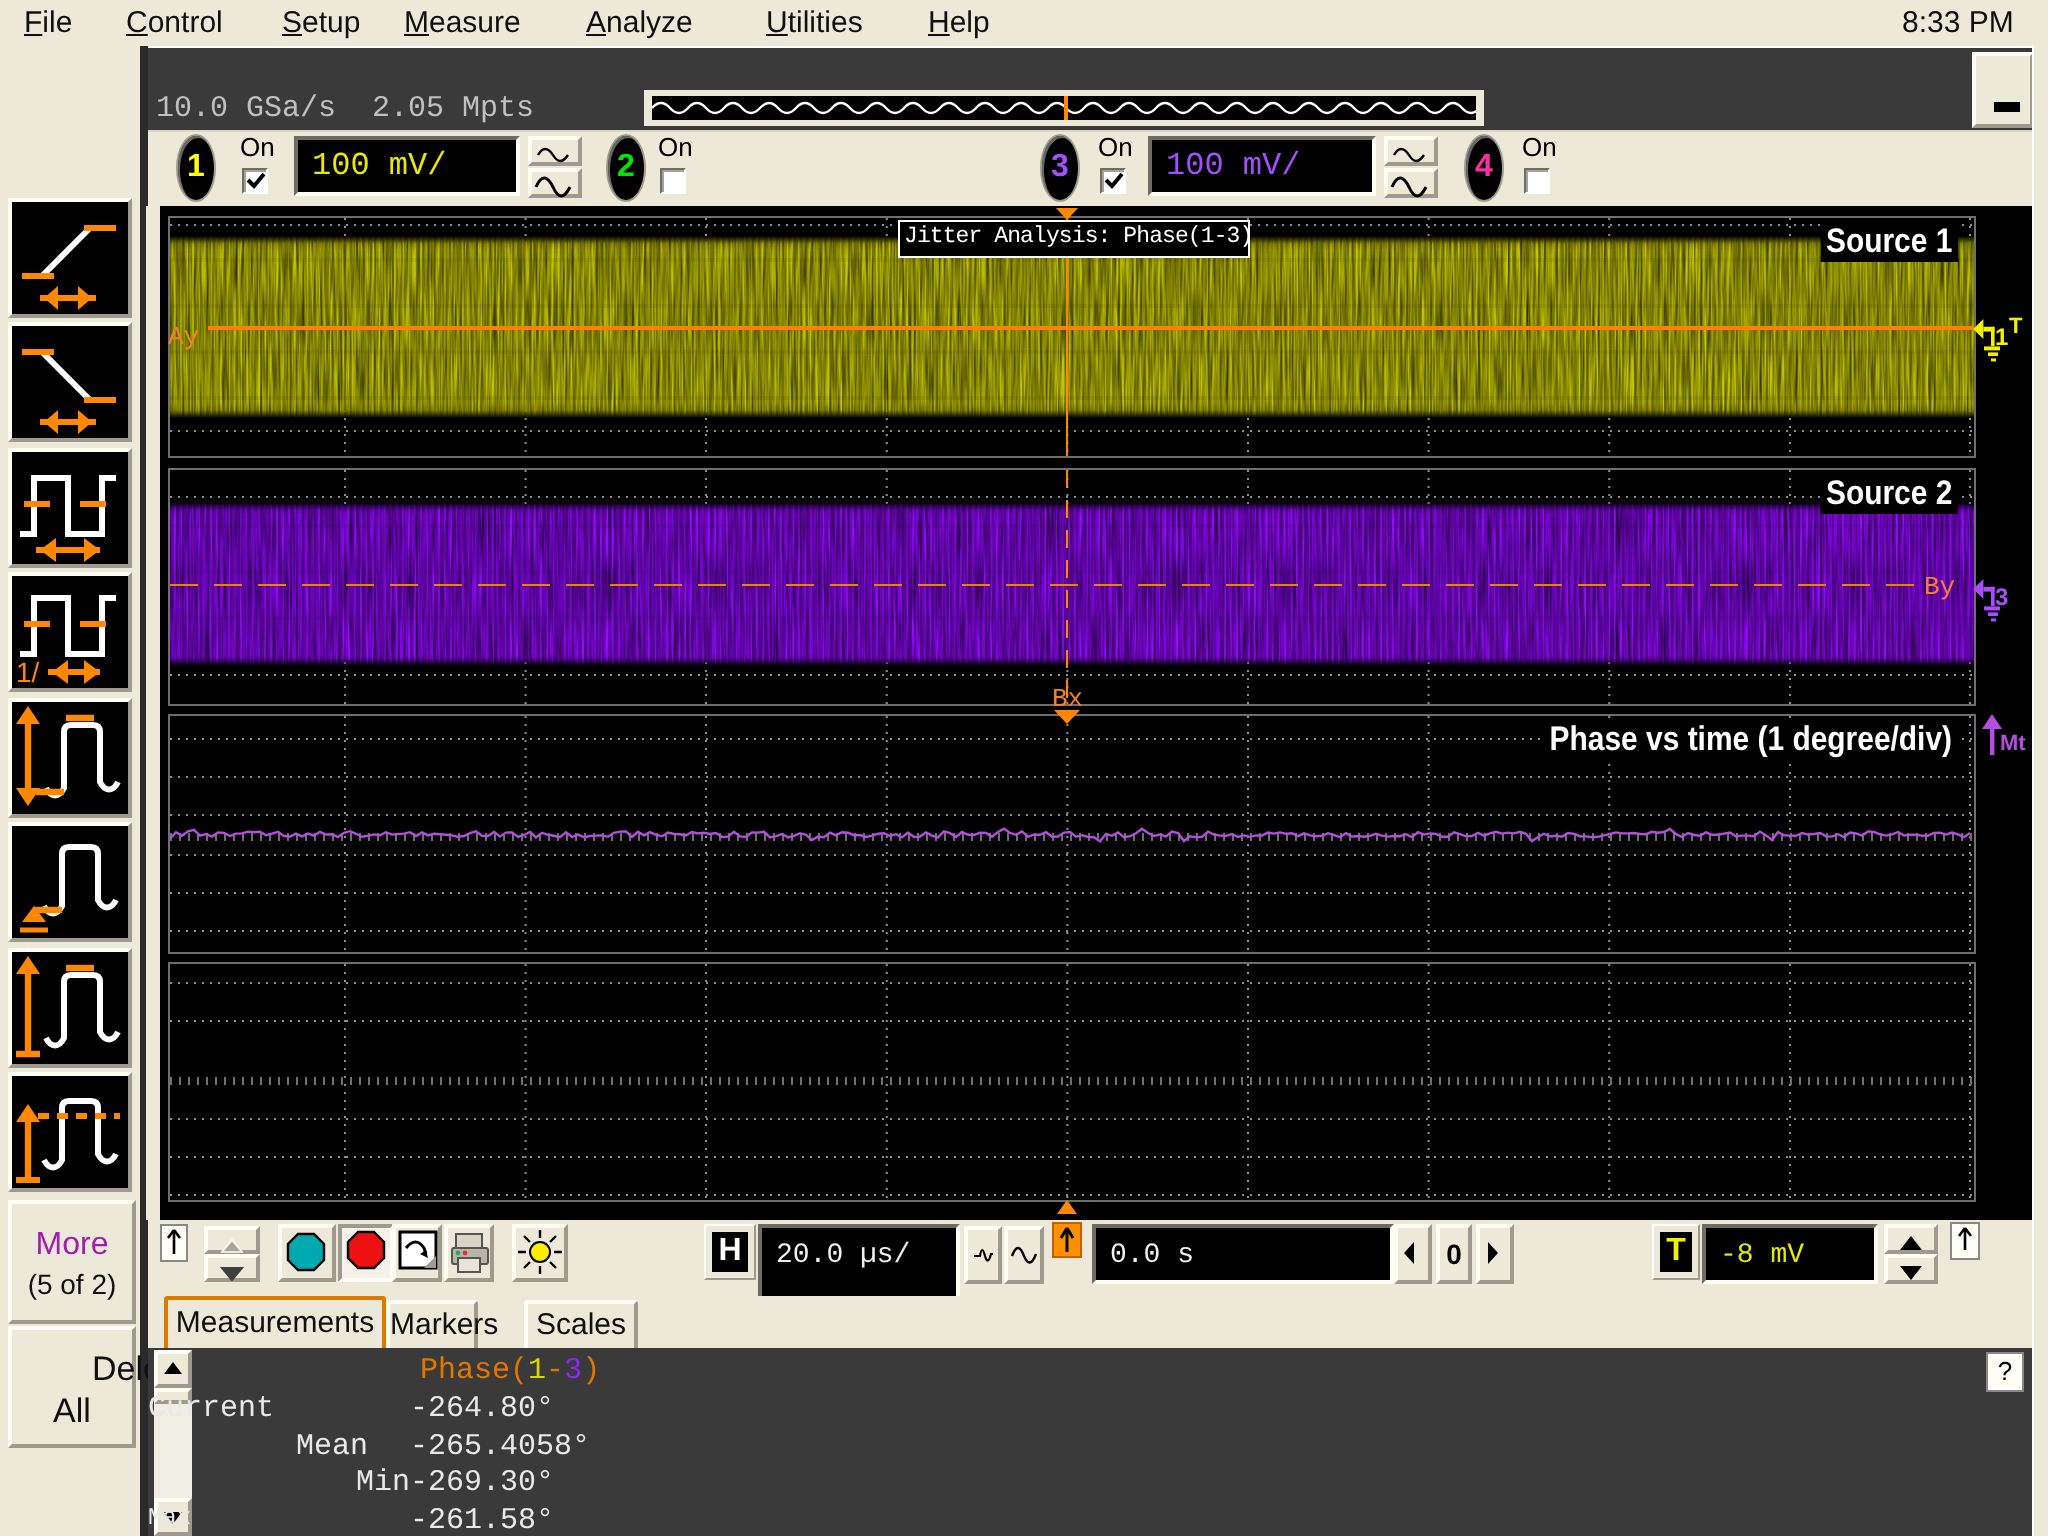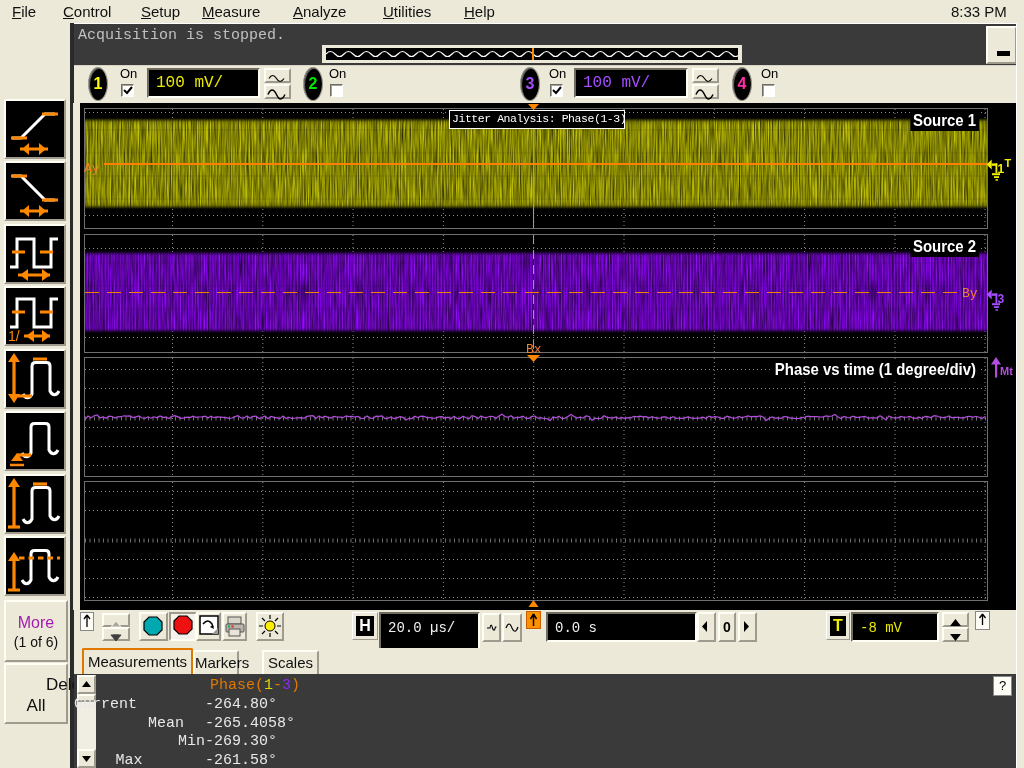--- a/index.html
+++ b/index.html
@@ -109,29 +109,29 @@
         <path d="M8,22 v29" stroke="#ff8800" stroke-width="3.2"></path>
         <path d="M8,14 l-6,9 h12 z" fill="#ff8800"></path>
         <path d="M2,52 h12" stroke="#ff8800" stroke-width="3"></path>
         <path d="M16,42 c2.5,5 6.5,5 9,0 V16 q0,-3.5 3.5,-3.5 h11 q3.5,0 3.5,3.5 V39 c2.5,5 6.5,5 9,0" stroke="#fff" stroke-width="3" fill="none"></path>
         <path d="M13,20 h41" stroke="#ff8800" stroke-width="3" stroke-dasharray="5.5 4"></path>
       </svg>
     </div>
   </div>
   <div class="btn" style="left:4px;top:600px;width:64px;height:62px;text-align:center;">
     <div style="font-size:16px;color:#a21caf;margin-top:12px;">More</div>
-    <div style="font-size:14px;color:#101010;margin-top:2px;">(1 of 6)</div>
+    <div style="font-size:14px;color:#101010;margin-top:2px;">(5 of 2)</div>
   </div>
   <div class="btn" style="left:4px;top:663px;width:64px;height:61px;text-align:center;">
     <div style="font-size:17px;color:#101010;margin-top:10px;padding-left:40px;">Delete</div>
     <div style="font-size:17px;color:#101010;margin-top:1px;">All</div>
   </div>
 
   <div class="abs" style="left:74px;top:24px;width:942px;height:41px;background:#3a3a3a;border-bottom:1px solid #d8d5c8;">
-    <div class="abs mono" style="left:4px;top:3px;font-size:15px;color:#c0c0c0;">Acquisition is stopped.</div>
+    <div class="abs mono" style="left:4px;top:22px;font-size:15px;color:#c0c0c0;">10.0 GSa/s&nbsp;&nbsp;2.05 Mpts</div>
 
     <div class="abs" style="left:248px;top:21px;width:420px;height:18px;background:#ece9d8;">
       <div class="abs" style="left:4px;top:3px;right:4px;bottom:3px;background:#000;">
         <svg width="412" height="12" style="position:absolute;left:0;top:0;">
           <path d="M0,6 q4.5,-5 9,0 t9,0 t9,0 t9,0 t9,0 t9,0 t9,0 t9,0 t9,0 t9,0 t9,0 t9,0 t9,0 t9,0 t9,0 t9,0 t9,0 t9,0 t9,0 t9,0 t9,0 t9,0 t9,0 t9,0 t9,0 t9,0 t9,0 t9,0 t9,0 t9,0 t9,0 t9,0 t9,0 t9,0 t9,0 t9,0 t9,0 t9,0 t9,0 t9,0 t9,0 t9,0 t9,0 t9,0 t9,0 t9,0" stroke="#fff" stroke-width="1.2" fill="none"></path>
           <rect x="206" y="0" width="2" height="12" fill="#ff8800"></rect>
         </svg>
       </div>
     </div>
 
@@ -453,19 +453,19 @@
 
     <div class="abs" style="left:919px;top:2px;width:19px;height:20px;background:#fdfcf5;border:1px solid #888;box-sizing:border-box;text-align:center;font-size:13px;line-height:18px;color:#000;">?</div>
 
     <div class="abs mono" style="left:136px;top:3px;font-size:15px;color:#e07800;">Phase(<span style="color:#d8d800;">1</span>-<span style="color:#8c2af0;">3</span>)</div>
     <div class="abs mono" style="left:0px;top:22px;width:110px;text-align:left;font-size:15px;color:#e8e8e8;">Current</div>
     <div class="abs mono" style="left:131px;top:22px;font-size:15px;color:#e8e8e8;">-264.80°</div>
     <div class="abs mono" style="left:0px;top:40.5px;width:110px;text-align:right;font-size:15px;color:#e8e8e8;">Mean</div>
     <div class="abs mono" style="left:131px;top:40.5px;font-size:15px;color:#e8e8e8;">-265.4058°</div>
     <div class="abs mono" style="left:0px;top:59px;width:110px;text-align:right;font-size:15px;color:#e8e8e8;padding-left:21px;">Min</div>
     <div class="abs mono" style="left:131px;top:59px;font-size:15px;color:#e8e8e8;">-269.30°</div>
-    <div class="abs mono" style="left:0px;top:77.5px;width:110px;text-align:center;font-size:15px;color:#e8e8e8;">Max</div>
+    <div class="abs mono" style="left:0px;top:77.5px;width:110px;text-align:left;font-size:12px;color:#e8e8e8;">Max</div>
     <div class="abs mono" style="left:131px;top:77.5px;font-size:15px;color:#e8e8e8;">-261.58°</div>
   </div>
 
   <div class="abs" style="left:1016px;top:23px;width:8px;height:745px;background:#ece9d8;border-left:1px solid #fff;"></div>
 
 </div>
 
 </body></html>

